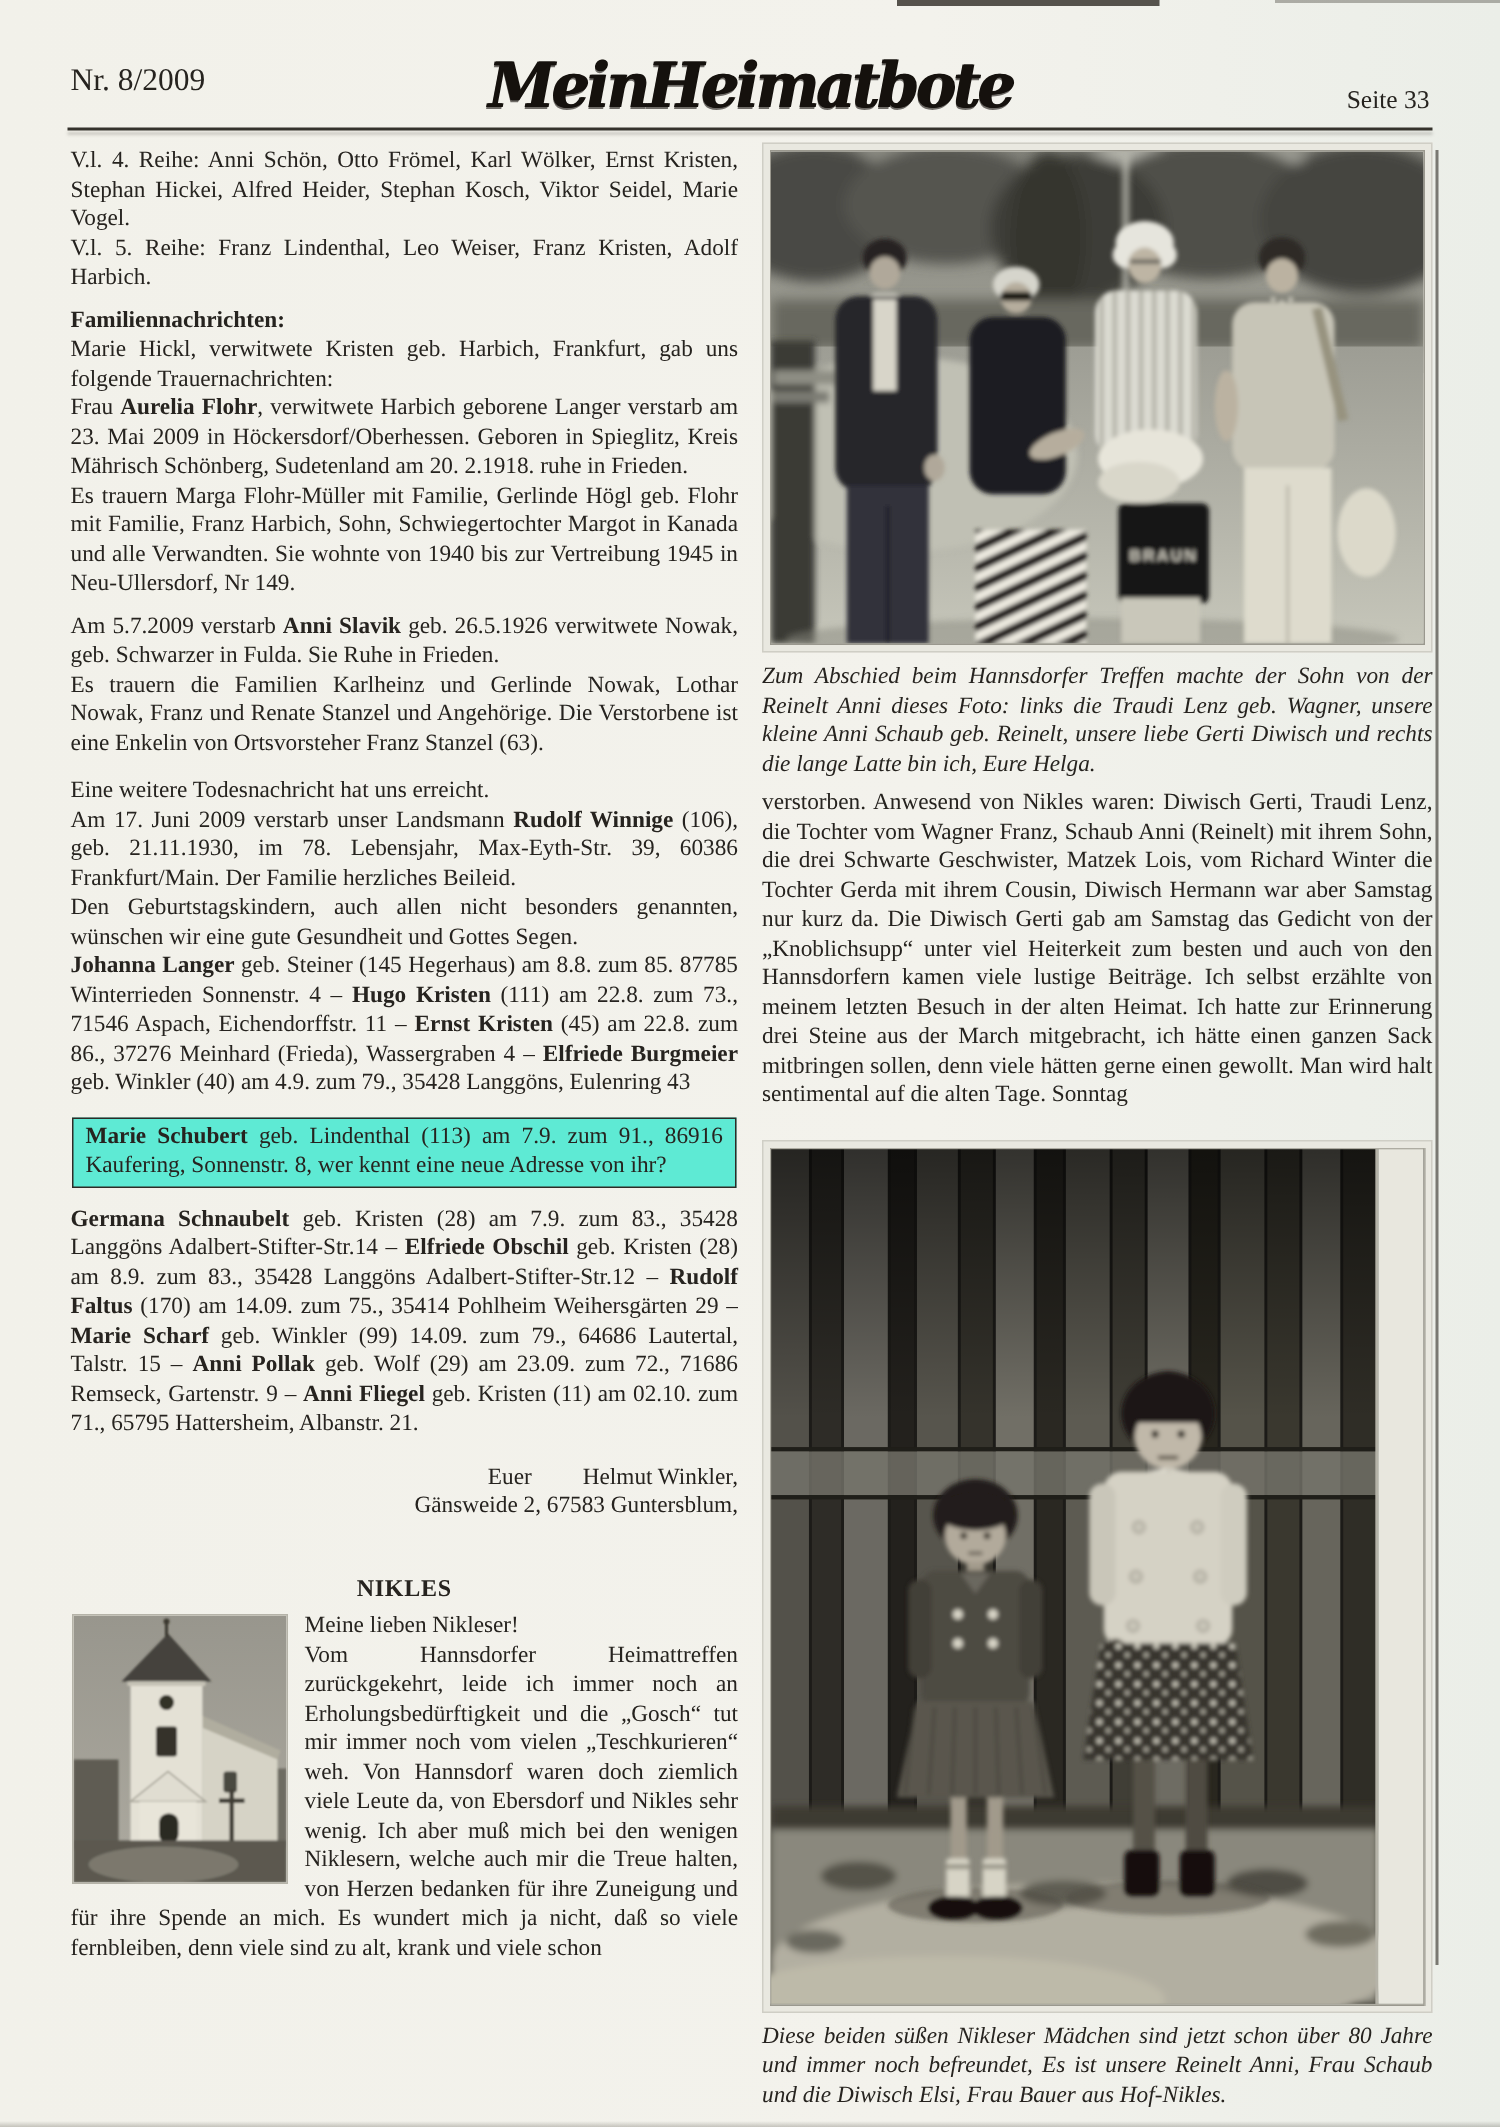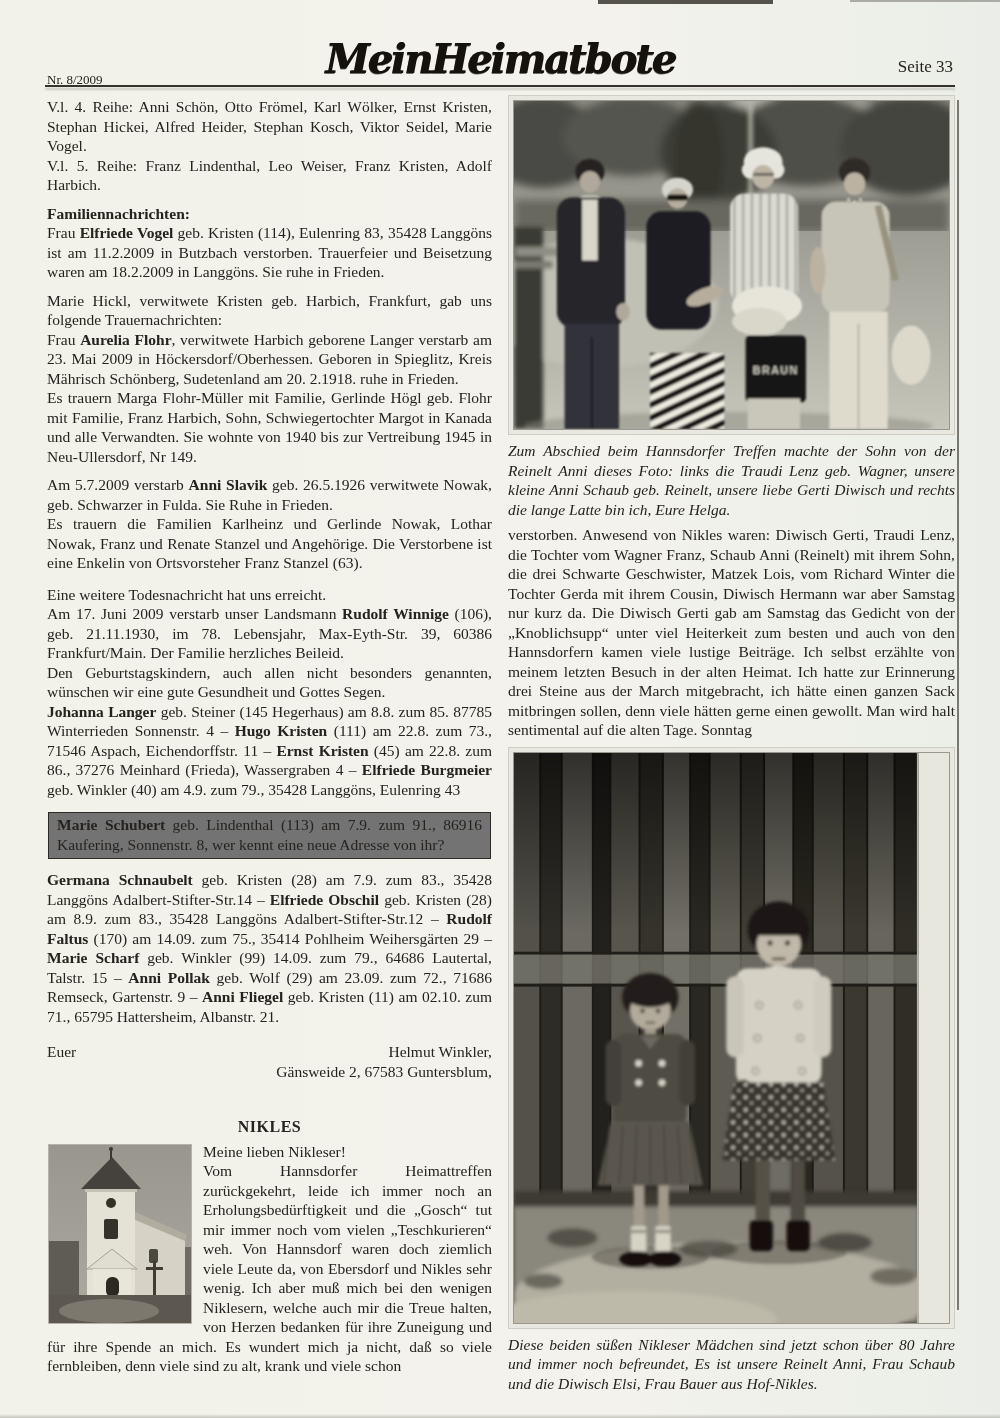--- a/index.html
+++ b/index.html
@@ -10,86 +10,85 @@
     width:1000px;height:1418px;position:relative;overflow:hidden;
     background:linear-gradient(90deg,#f2f1ea 0%,#f3f2ec 62%,#ebeee8 100%);
     font-family:"Liberation Serif", serif;color:var(--ink);
   }
   
   .scan-top{position:absolute;left:598px;top:0;width:175px;height:4px;background:#3a3630;opacity:.85;}
   .scan-top2{position:absolute;left:850px;top:0;width:150px;height:2px;background:#6a675f;opacity:.5;}
   .scan-right-line{position:absolute;left:957px;top:100px;width:2px;height:1210px;background:#53504a;opacity:.75;}
   .scan-bottom{position:absolute;left:0;bottom:0;width:100%;height:4px;background:linear-gradient(0deg,rgba(60,58,50,.25),rgba(60,58,50,0));}
   
-  .issue{position:absolute;left:47px;top:72px;font-size:13px;}
+  .issue{position:absolute;left:47px;top:41px;font-size:21px;}
   .pagenum{position:absolute;right:47px;top:57px;font-size:17px;}
   .masthead{
     position:absolute;left:0;right:0;top:34px;text-align:center;
     font-family:"DejaVu Serif",serif;font-weight:bold;font-style:italic;
     font-size:40px;letter-spacing:-2px;color:#15110d;
     text-shadow:1px 0 0 #15110d, 0 1px 0 rgba(21,17,13,.6);
     transform:scaleY(1.04);
   }
   .rule{position:absolute;left:45px;right:45px;top:85px;height:2px;background:#35322c;box-shadow:0 3px 2px rgba(90,88,80,.25);}
   
   .col-left{position:absolute;left:47px;top:97px;width:445px;font-size:15.5px;line-height:19.5px;}
   .col-right{position:absolute;left:508px;top:95px;width:447px;font-size:15.5px;line-height:19.5px;}
   p{margin:0 0 9px;text-align:justify;}
   .tight{margin-bottom:16px;}
   .quelle{margin-bottom:13px;}
   .head-bold{font-weight:bold;margin-bottom:0;}
   .mb12{margin-bottom:12px;}
   .mb13{margin-bottom:13px;}
   .notice-box{
-    border:1.5px solid #2e2b26;background:#737373;
+    border:1.5px solid #2e2b26;background:#5eead4;
     padding:2px 8px 4px;margin:2px 1px 11px;
   }
   .notice-box p{margin:0;}
-  .sig-row{display:flex;justify-content:space-between;align-items:baseline;}
+  .sig-row{display:flex;justify-content:flex-end;align-items:baseline;gap:34px;}
   .sig-it{text-align:right;}
   
   .nikles{margin-top:36px;}
   .nikles-head{text-align:center;font-weight:bold;font-size:16px;letter-spacing:.5px;margin-bottom:5px;}
   .church{
     float:left;width:142px;height:178px;margin:3px 12px 2px 2px;
     background:#dcd9cf;outline:1px solid #b5b3a8;
   }
   .church svg{display:block;width:100%;height:100%;}
   .nikles p{margin:0;}
   
   figure{margin:0;}
   .photo{
     box-sizing:border-box;background:var(--frame);
     padding:5px;border:1px solid #cfceC5;
   }
   .photo svg{display:block;width:100%;height:100%;outline:1px solid #9a988e;}
   .photo1{width:447px;height:340px;margin-bottom:6px;}
   .photo2{width:447px;height:582px;margin:0 0 6px;}
   .caption{font-style:italic;text-align:justify;margin-bottom:6px;}
-  .rbody{margin-bottom:7px;}
+  .rbody{margin-bottom:20px;}
 </style>
 </head>
 <body>
 
 <div>
 
   <div class="scan-top"></div>
   <div class="scan-top2"></div>
   <div class="scan-right-line"></div>
   <div class="scan-bottom"></div>
 
   <div class="issue">Nr. 8/2009</div>
   <div class="masthead">MeinHeimatbote</div>
   <div class="pagenum">Seite 33</div>
   <div class="rule"></div>
 
   <div class="col-left">
     <p><span>V.l. 4. Reihe: Anni Schön, Otto Frömel, Karl Wölker, Ernst Kristen, Stephan Hickei, Alfred Heider, Stephan Kosch, Viktor Seidel, Marie Vogel.</span><br><span>V.l. 5. Reihe: Franz Lindenthal, Leo Weiser, Franz Kristen, Adolf Harbich.</span></p>
     <p class="head-bold">Familiennachrichten:</p>
-    <p><span>Frau </span><b>Elfriede Vogel</b><span> geb. Kristen (114), Eulenring 83, 35428 Langgöns ist am 11.2.2009 in Butzbach verstorben. Trauerfeier und Beisetzung waren am 18.2.2009 in Langgöns. Sie ruhe in Frieden.</span></p>
     <p><span>Marie Hickl, verwitwete Kristen geb. Harbich, Frankfurt, gab uns folgende Trauernachrichten:</span><br><span>Frau </span><b>Aurelia Flohr</b><span>, verwitwete Harbich geborene Langer verstarb am 23. Mai 2009 in Höckersdorf/Oberhessen. Geboren in Spieglitz, Kreis Mährisch Schönberg, Sudetenland am 20. 2.1918. ruhe in Frieden.</span><br><span>Es trauern Marga Flohr-Müller mit Familie, Gerlinde Högl geb. Flohr mit Familie, Franz Harbich, Sohn, Schwiegertochter Margot in Kanada und alle Verwandten. Sie wohnte von 1940 bis zur Vertreibung 1945 in Neu-Ullersdorf, Nr 149.</span></p>
     <p class="mb12"><span>Am 5.7.2009 verstarb </span><b>Anni Slavik</b><span> geb. 26.5.1926 verwitwete Nowak, geb. Schwarzer in Fulda. Sie Ruhe in Frieden.</span><br><span>Es trauern die Familien Karlheinz und Gerlinde Nowak, Lothar Nowak,  Franz und Renate Stanzel und Angehörige. Die Verstorbene ist eine Enkelin von Ortsvorsteher Franz Stanzel (63).</span></p>
     <p class="mb13"><span>Eine weitere Todesnachricht hat uns erreicht.</span><br><span>Am 17. Juni 2009 verstarb unser Landsmann </span><b>Rudolf Winnige</b><span> (106), geb. 21.11.1930, im 78. Lebensjahr, Max-Eyth-Str. 39, 60386 Frankfurt/Main. Der Familie herzliches Beileid.</span><br><span>Den Geburtstagskindern, auch allen nicht besonders genannten, wünschen wir eine gute Gesundheit und Gottes Segen.</span><br><b>Johanna Langer</b><span>  geb. Steiner (145 Hegerhaus) am 8.8. zum 85. 87785 Winterrieden  Sonnenstr. 4 – </span><b>Hugo Kristen</b><span> (111) am  22.8. zum 73., 71546 Aspach, Eichendorffstr. 11 – </span><b>Ernst Kristen</b><span> (45) am 22.8. zum 86., 37276 Meinhard (Frieda), Wassergraben 4 – </span><b>Elfriede Burgmeier</b><span> geb. Winkler (40) am 4.9. zum 79., 35428 Langgöns, Eulenring 43</span></p>
     <div class="notice-box">
       <p><b>Marie Schubert</b><span> geb. Lindenthal (113) am 7.9. zum 91., 86916 Kaufering, Sonnenstr. 8, wer kennt eine neue Adresse von ihr?</span></p>
     </div>
     <p class="tight"><b>Germana Schnaubelt</b><span> geb. Kristen (28) am 7.9. zum 83., 35428 Langgöns Adalbert-Stifter-Str.14 – </span><b>Elfriede Obschil</b><span> geb. Kristen (28) am 8.9. zum 83., 35428 Langgöns Adalbert-Stifter-Str.12 – </span><b>Rudolf Faltus</b><span> (170) am 14.09. zum  75., 35414 Pohlheim Weihersgärten 29 – </span><b>Marie Scharf</b><span> geb. Winkler (99) 14.09. zum 79.,  64686 Lautertal, Talstr. 15 – </span><b>Anni Pollak</b><span> geb. Wolf (29) am 23.09. zum 72., 71686 Remseck, Gartenstr. 9 – </span><b>Anni Fliegel</b><span> geb. Kristen (11) am 02.10. zum 71., 65795 Hattersheim, Albanstr. 21.</span></p>
     <div>
       <div class="sig-row">
         <span>Euer</span>

